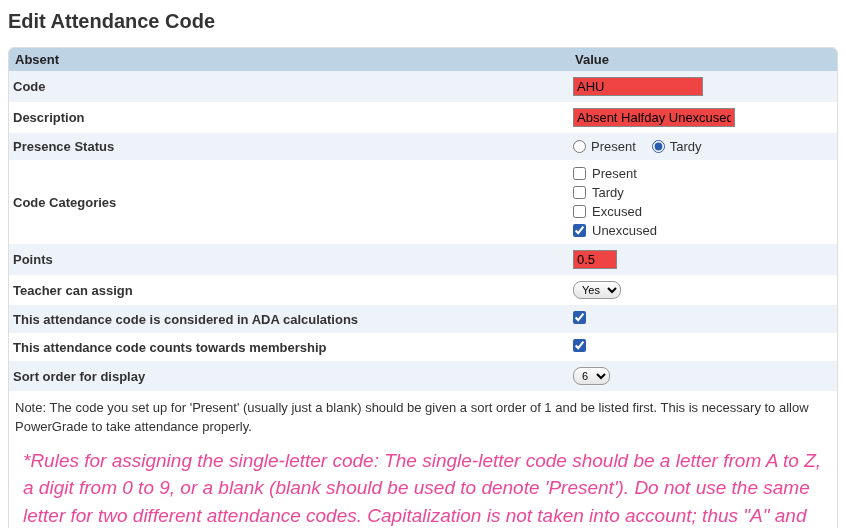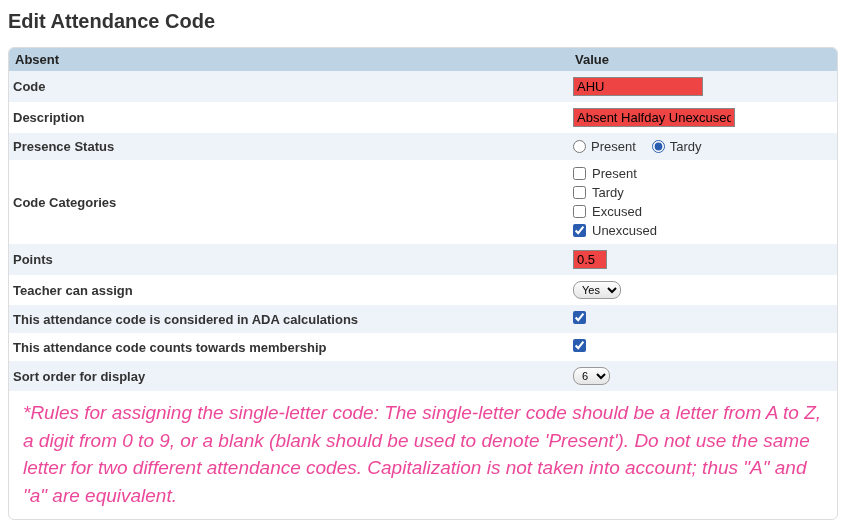--- a/index.html
+++ b/index.html
@@ -51,21 +51,21 @@
   input[type=text] {
     font-family: inherit;
     font-size: 13px;
     padding: 1px 3px;
     border: 1px solid #888;
     border-radius: 0;
     background: #ef4444;
   }
   .input-code { width: 130px; }
   .input-desc { width: 162px; }
-  .input-points { width: 34px; }
+  .input-points { width: 44px; }
   .radio-row, .cb-col { display: flex; align-items: center; gap: 4px; }
   .radio-row label { margin-right: 12px; font-weight: normal; display: inline-flex; align-items: center; gap: 5px; }
   .cb-stack { display: flex; flex-direction: column; gap: 4px; }
   .cb-stack label { display: inline-flex; align-items: center; gap: 6px; font-weight: normal; }
   select {
     font-size: 11px;
     border: 1px solid #999;
     border-radius: 8px;
     background: linear-gradient(#fdfdfd,#e5e5e5);
     padding: 1px 4px;
@@ -189,14 +189,15 @@
       <td class="label">Sort order for display</td>
       <td>
         <select>
           <option>6</option>
         </select>
       </td>
     </tr>
   </tbody>
     </table>
 
+  <div class="note">Note: The code you set up for 'Present' (usually just a blank) should be given a sort order of 1 and be listed first. This is necessary to allow PowerGrade to take attendance properly.</div>
   <div class="note2">*Rules for assigning the single-letter code: The single-letter code should be a letter from A to Z, a digit from 0 to 9, or a blank (blank should be used to denote 'Present'). Do not use the same letter for two different attendance codes. Capitalization is not taken into account; thus "A" and "a" are equivalent.</div>
 </div>
 
 </body></html>

